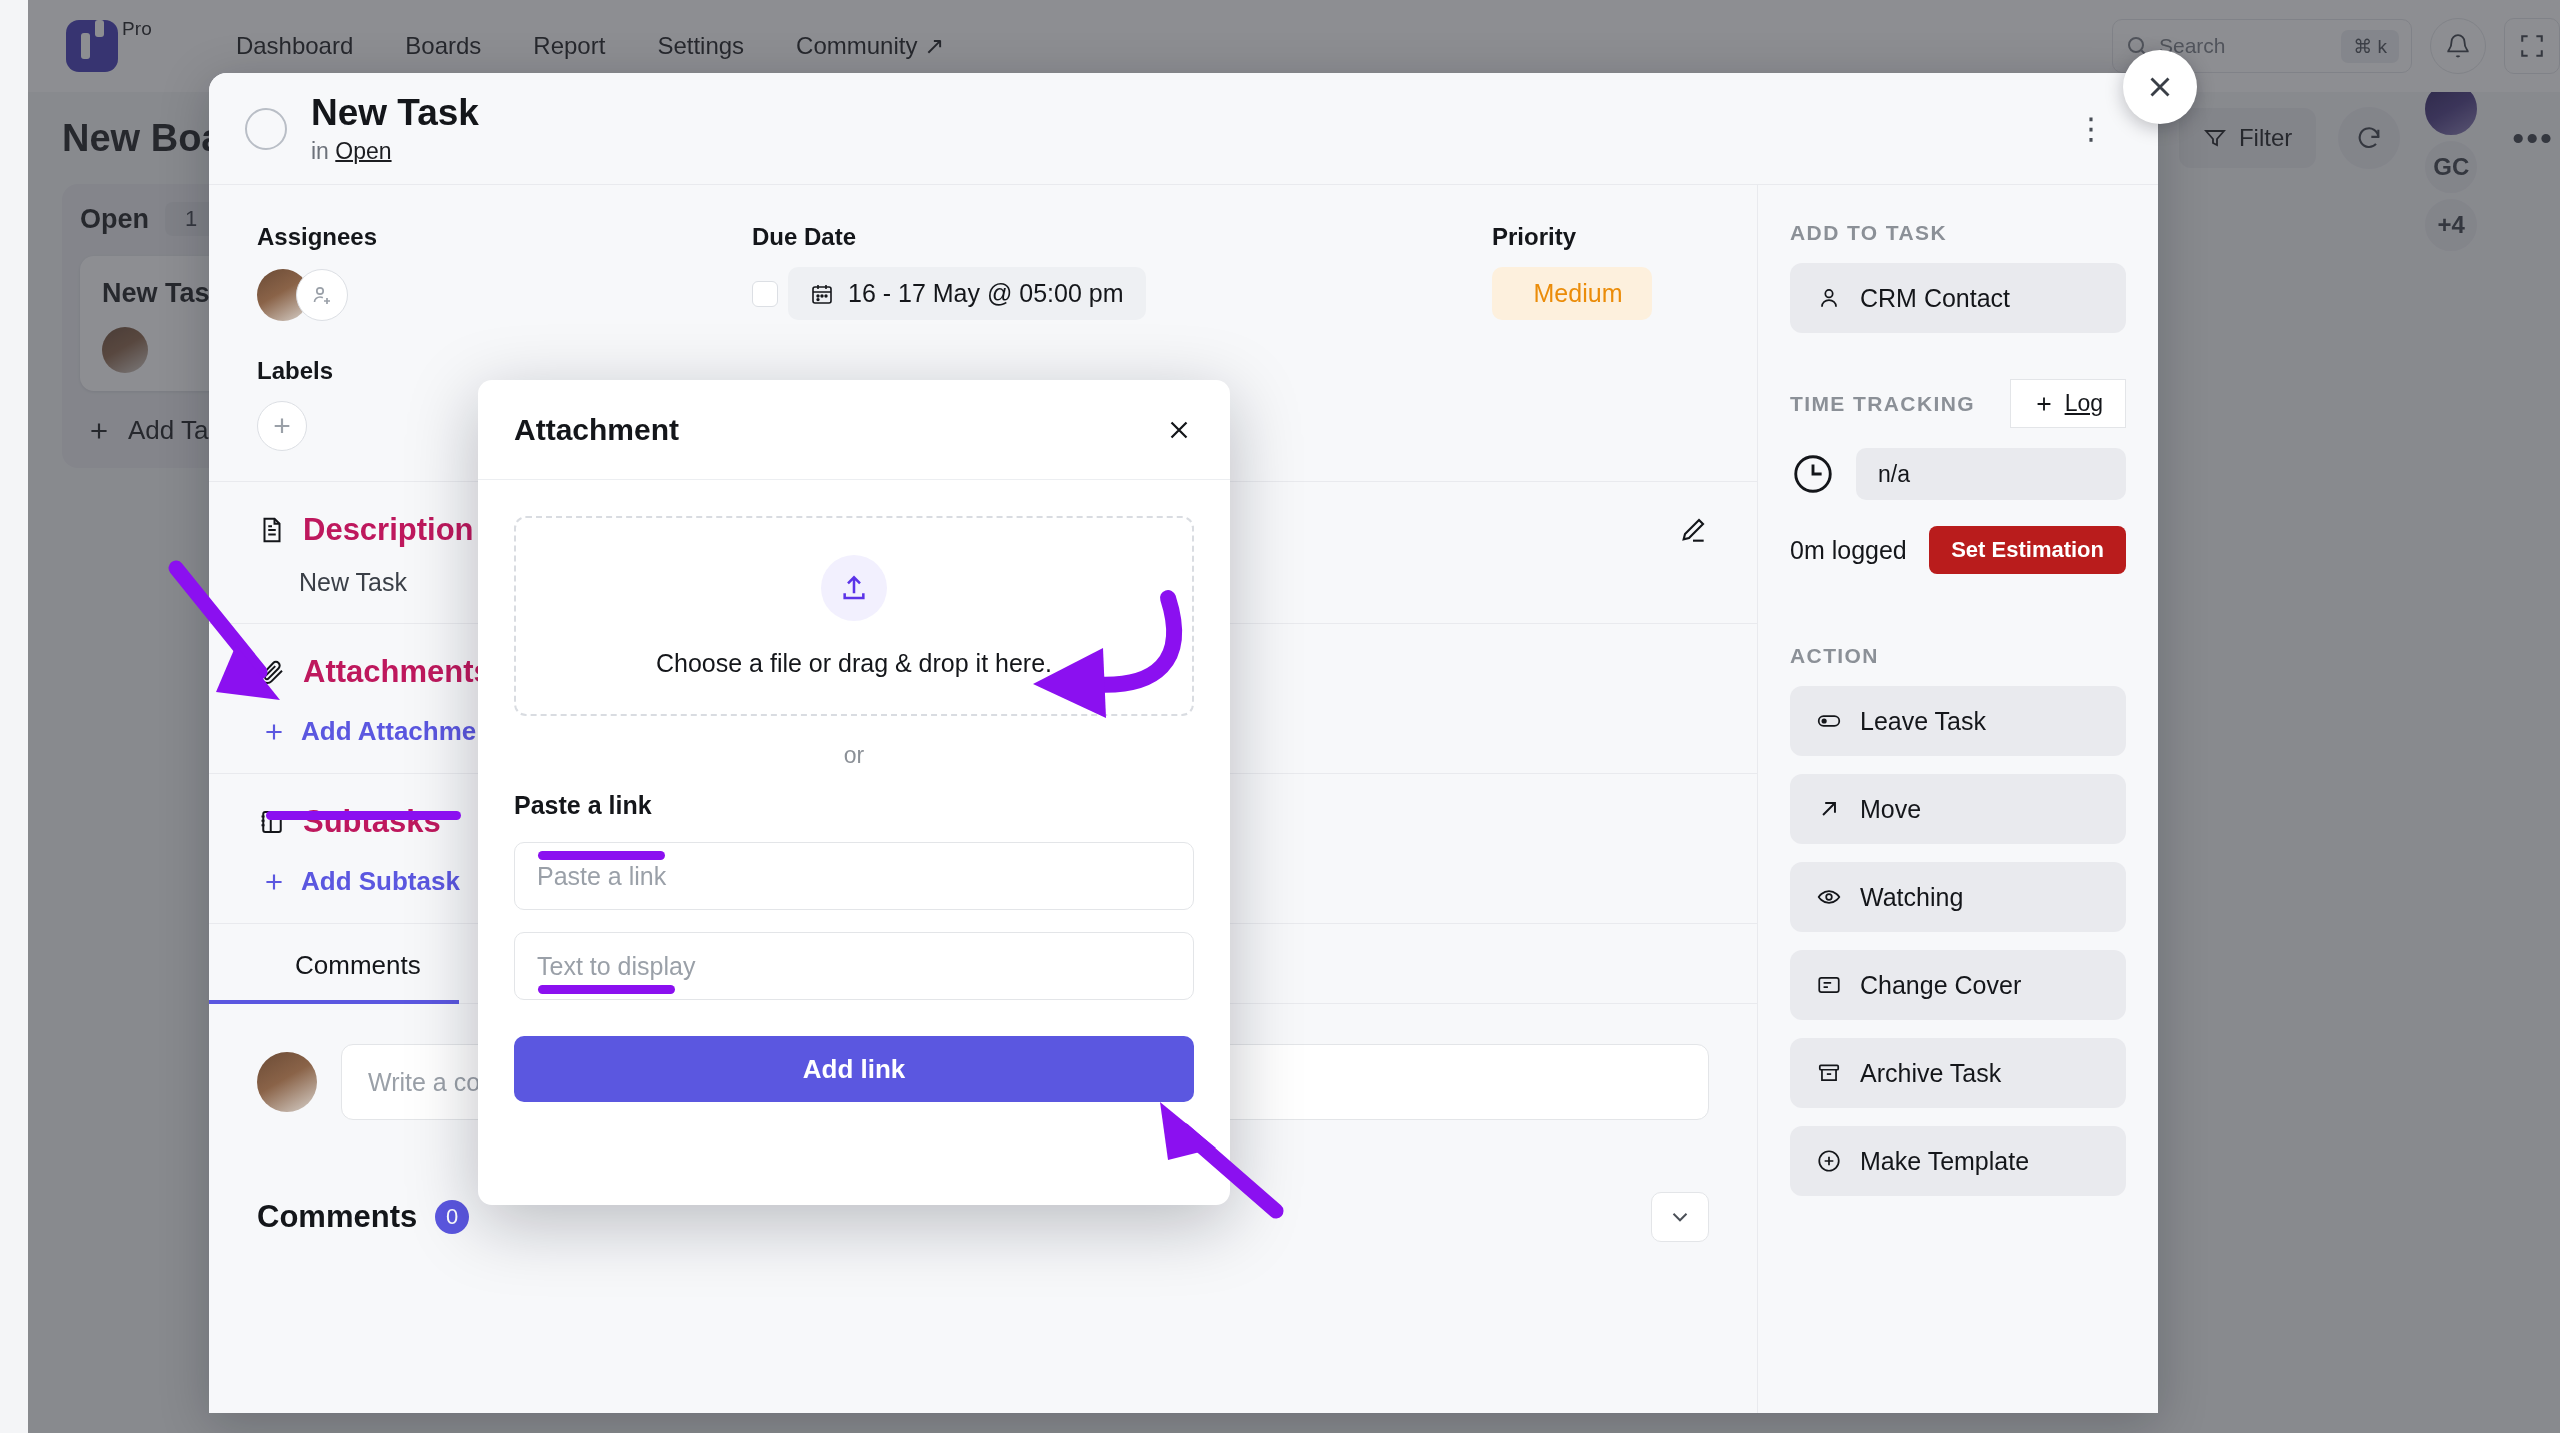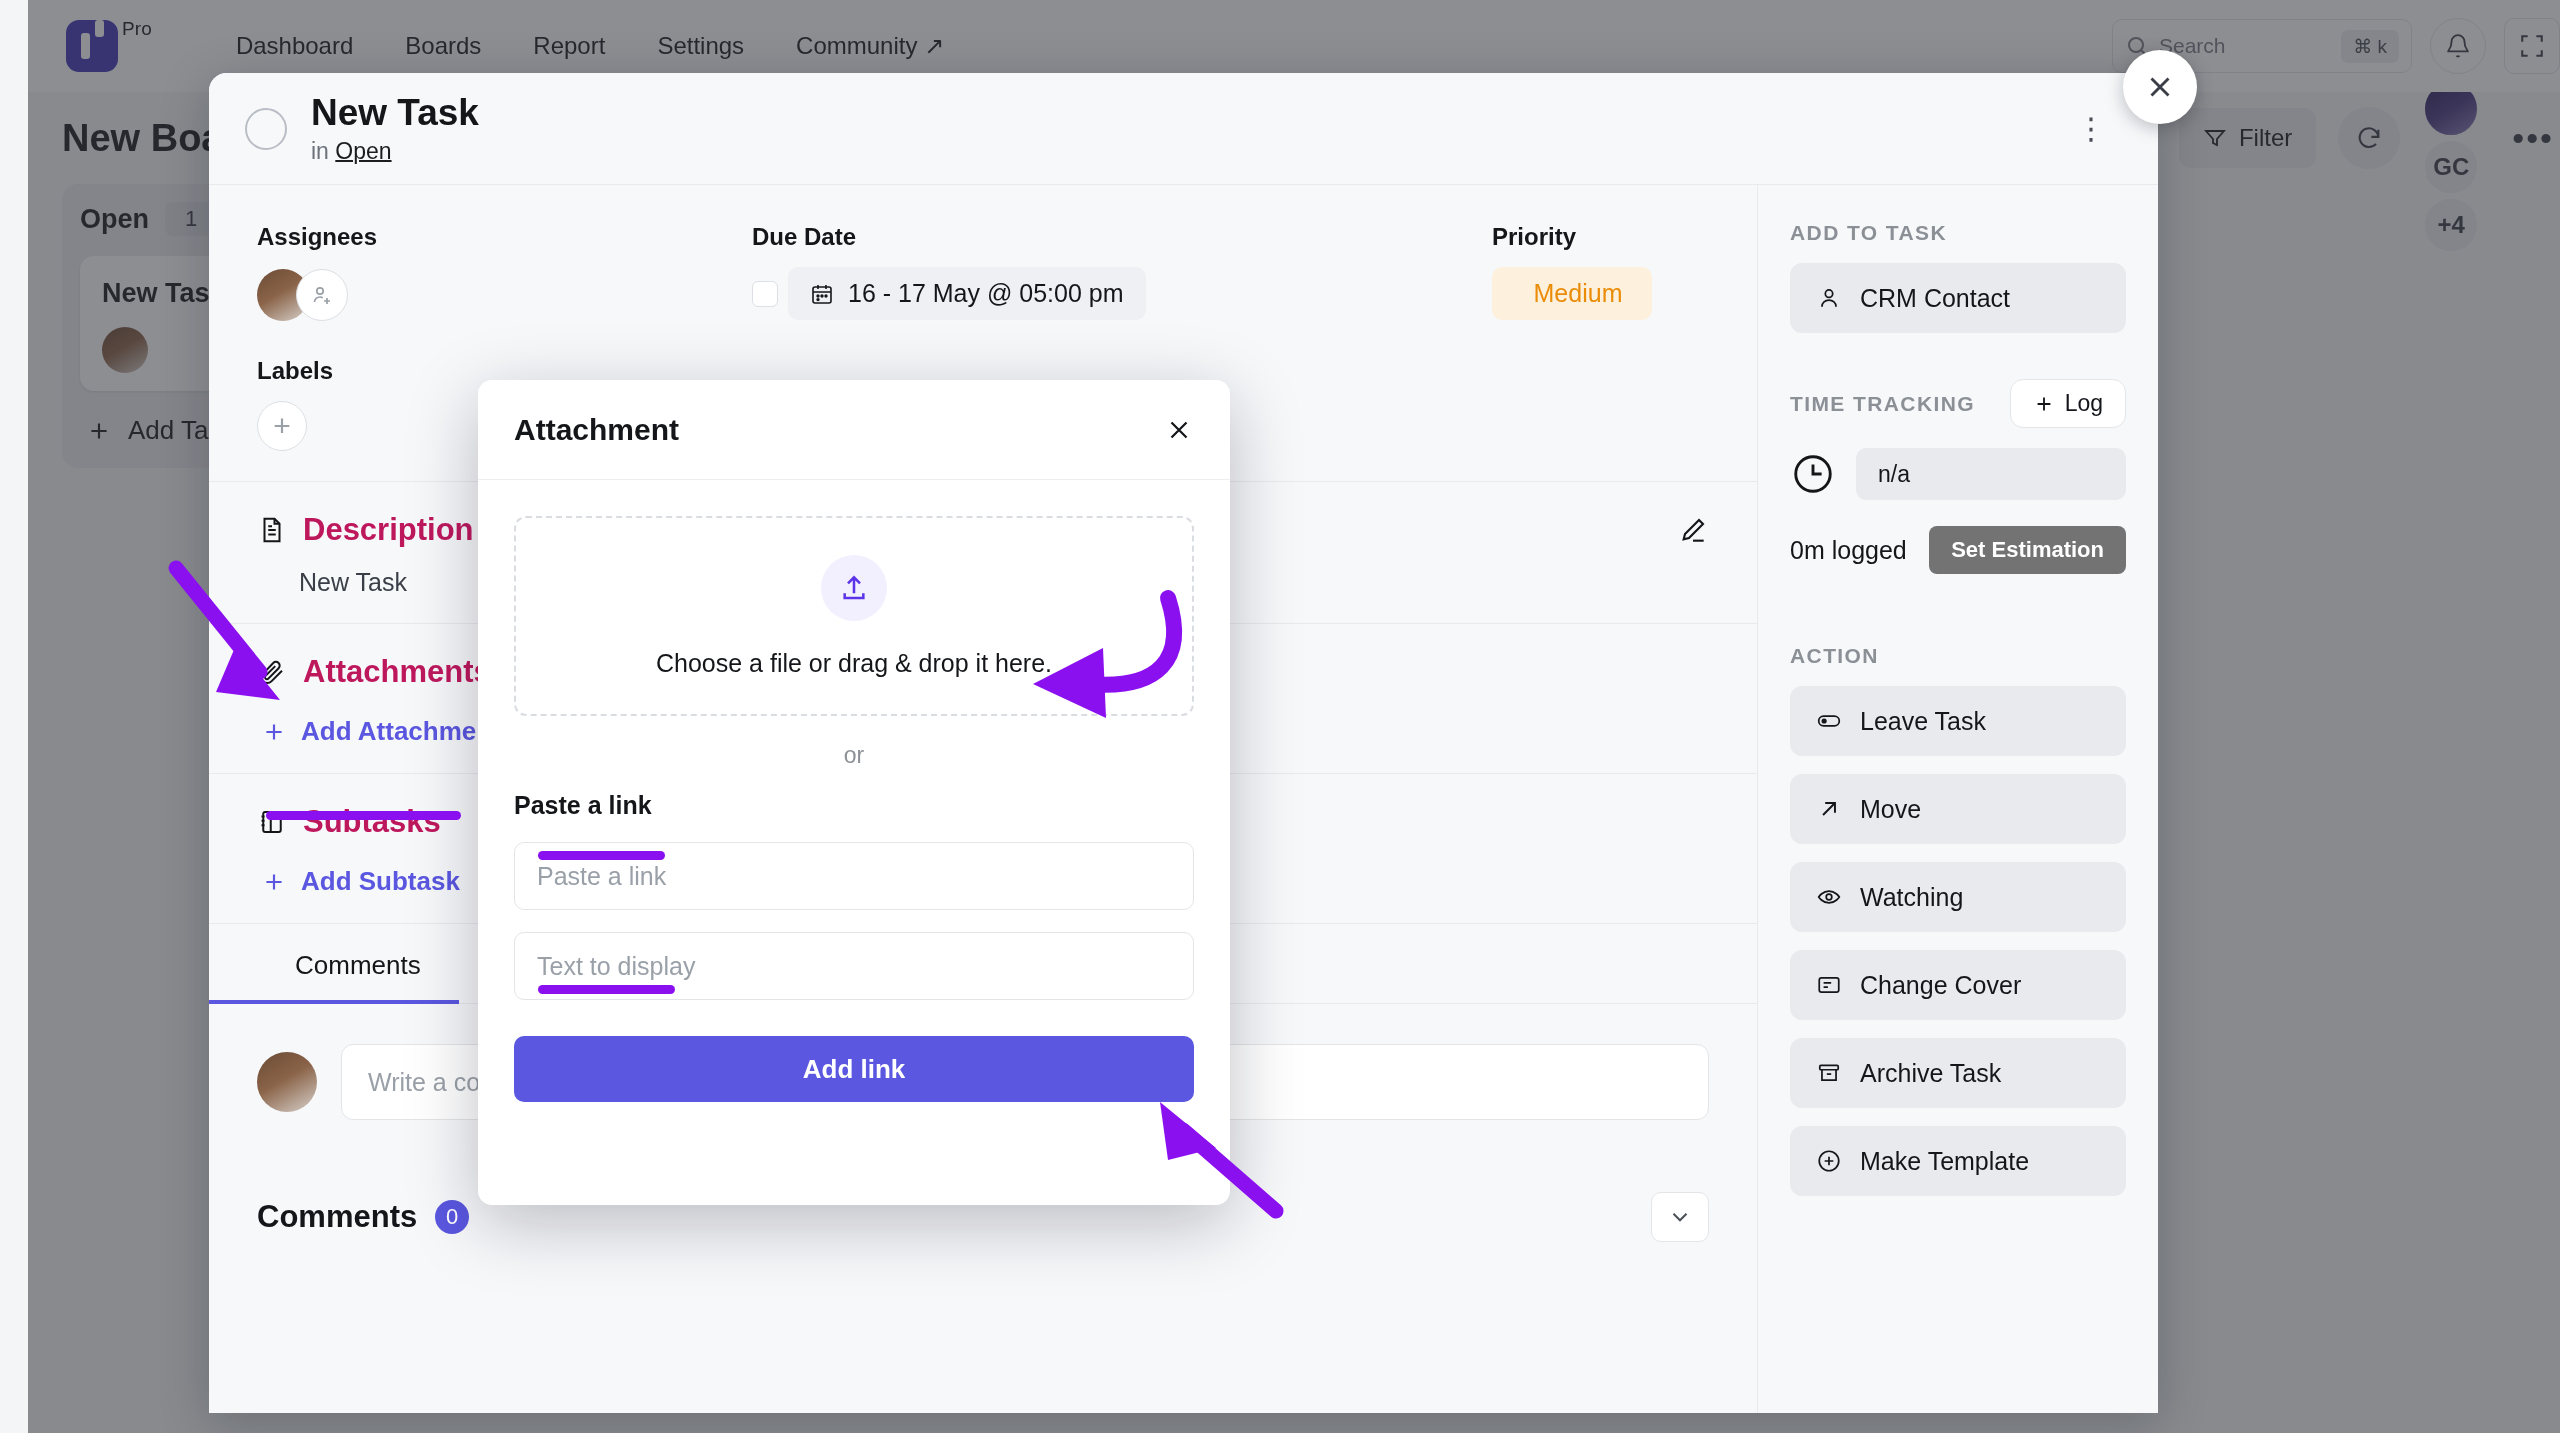--- a/index.html
+++ b/index.html
@@ -199,32 +199,32 @@
   
   .tm-rail { width: 400px; flex:none; padding: 36px 32px; background:#f7f8fa; }
   .rail-cap { font-size: 21px; letter-spacing: 1.4px; color: #8b9097; font-weight: 600; }
   .rail-btn {
     margin-top: 18px; background: #e9eaee; border-radius: 12px; height: 70px;
     display: flex; align-items: center; gap: 18px; padding: 0 26px;
     font-size: 25px; color: #14161a;
   }
   .rail-row { display:flex; align-items:center; margin-top: 46px; }
   .log-btn {
-    margin-left:auto; border:1px solid #e3e5e8; background:#fff; border-radius:13px;
-    display:flex;align-items:center;gap:10px;padding: 10px 22px; font-size: 23px; color:#14161a;
+    margin-left:auto; border:1px solid #e3e5e8; background:#fff; border-radius:0;
+    display:flex;align-items:center;gap:10px;padding: 10px 22px; font-size: 23px; color:#14161a;text-decoration:underline;
   }
   .time-row { display:flex; align-items:center; gap: 20px; margin-top: 20px; }
   .time-val {
     flex:1; background:#e9eaee; border-radius: 10px; height: 52px; display:flex;
     align-items:center; padding: 0 22px; font-size: 23px; color:#14161a;
   }
   .logged-row { display:flex; align-items:center; margin-top: 26px; }
   .logged-txt { font-size: 25px; color:#14161a; }
   .set-est {
-    margin-left:auto; background:#737373; color:#fff; border-radius: 8px;
+    margin-left:auto; background:#b91c1c; color:#fff; border-radius: 8px;
     padding: 11px 22px; font-size: 22px; font-weight: 600;
   }
 
   
   .attach-dialog {
     position: absolute; left: 450px; top: 380px; width: 752px; height: 825px;
     background: #fff; border-radius: 14px; z-index: 30;
     box-shadow: 0 18px 70px rgba(12,14,30,.26);
     display: flex; flex-direction: column;
   }

